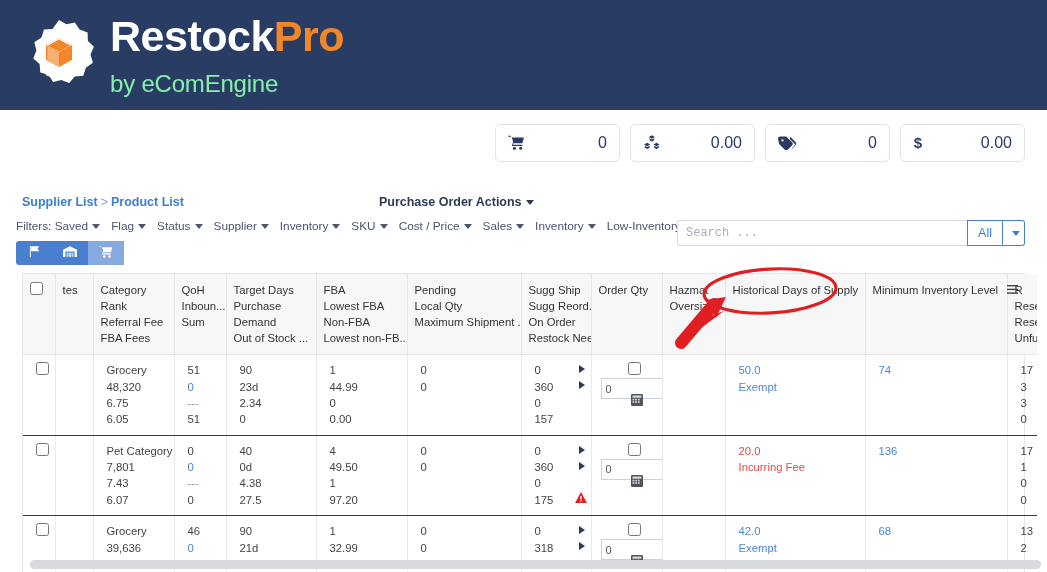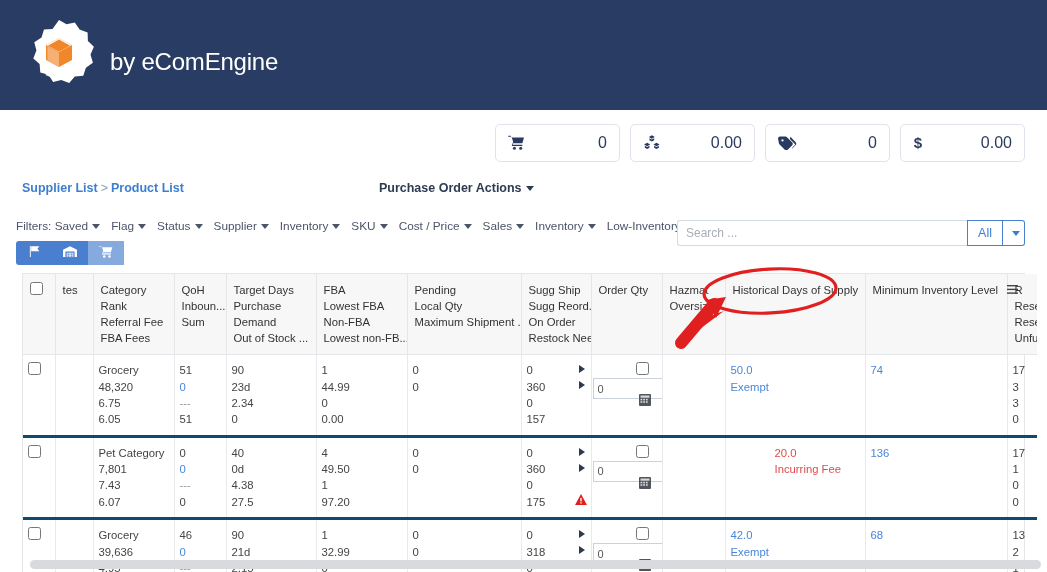--- a/index.html
+++ b/index.html
@@ -18,38 +18,38 @@
     display: flex; align-items: center; padding-left: 22px;
   }
   .logo-wrap { display:flex; align-items:center; gap:14px; }
   .logo-mark { width: 74px; height: 74px; position: relative; }
   .logo-text { line-height: 1; }
   .logo-title {
     font-size: 43px; font-weight: bold; color:#fff;
     letter-spacing:-0.5px; display:flex; align-items:baseline;
   }
   .logo-title .pro { color:#f1862a; }
-  .logo-sub { font-size: 24px; color:#ffffff; margin-top:14px; letter-spacing:-0.2px;}
+  .logo-sub { font-size: 24px; color:#86efac; margin-top:14px; letter-spacing:-0.2px;}
 
   
   .statsbar {
     height: 65px; display:flex; align-items:center;
     justify-content:flex-end; padding-right: 22px; gap: 10px;
     background:#fff;
   }
   .stat {
     width: 125px; height: 38px; border:1px solid #dfe3ea; border-radius:5px;
     display:flex; align-items:center; justify-content:space-between;
     padding: 0 12px; color:#2b3a60;
   }
   .stat .ico { display:flex; align-items:center; }
   .stat .val { font-size: 16px; color:#2b3a60; }
 
   
-  .crumbrow { height: 34px; padding: 6px 0 0 22px; display:flex; align-items:flex-start; }
+  .crumbrow { height: 34px; padding: 6px 0 0 22px; display:flex; align-items:flex-end; }
   .crumb { font-size: 12.5px; font-weight: bold; color:#3c7fd0; }
   .crumb .sep { color:#8b9bb4; font-weight: normal; margin: 0 3px; }
   .poactions {
     font-size: 12.5px; font-weight:bold; color:#2e3b50; margin-left: 195px;
   }
   .caret { display:inline-block; margin-left:4px; border-left:4px solid transparent;
            border-right:4px solid transparent; border-top:5px solid currentColor;
            vertical-align: middle; }
 
   .inspect-btn {
@@ -63,21 +63,21 @@
   .filterrow {
     display:flex; align-items:center; gap:11px;
     padding: 10px 0 0 16px; font-size:11.8px; color:#4a5568;
   }
   .filt { white-space:nowrap; cursor:pointer; color:#4a5568; }
 
   .searchwrap { position:absolute; right: 22px; top: 220px; display:flex; }
   .search-input {
     width: 290px; height: 26px; border:1px solid #d5dbe3; border-right:none;
     border-radius: 3px 0 0 3px; padding: 0 8px; font-size: 12px;
-    color:#555; font-family:Liberation Sans, sans-serif; outline:none;
+    color:#555; font-family:Liberation Mono, monospace; outline:none;
   }
   .search-input::placeholder { color:#a7aeb8; }
   .all-btn {
     height:26px; min-width: 36px; border:1px solid #4a7fd0; background:#fff;
     color:#3c7fd0; font-size:12.5px; display:flex; align-items:center;
     justify-content:center; padding: 0 8px; cursor:pointer;
   }
   .all-caret {
     height:26px; width: 22px; border:1px solid #4a7fd0; border-left:none;
     border-radius: 0 3px 3px 0; background:#fff; color:#3c7fd0;
@@ -93,29 +93,29 @@
   
   .tablewrap { margin: 8px 22px 0 22px; border:1px solid #e4e6ea; position:relative; }
   table { border-collapse: collapse; width: 100%; table-layout: fixed; }
   thead th {
     background:#f7f7f8; border-right:1px solid #e4e6ea; border-bottom:1px solid #e4e6ea;
     font-size: 11.3px; font-weight: normal; color:#333; text-align:left;
     vertical-align: top; padding: 8px 7px; height: 74px; line-height: 1.42;
     overflow: hidden; white-space: nowrap;
   }
   tbody td {
-    border-right:1px solid #e9eaed; border-bottom:3px solid #0c4a6e;
+    border-right:1px solid #e9eaed; border-bottom:1px solid #0c4a6e;
     font-size: 11.3px; color:#444; vertical-align: top;
-    padding: 7px 5px; line-height: 1.45; height: 64px; overflow:hidden;
+    padding: 7px 13px; line-height: 1.45; height: 64px; overflow:hidden;
     white-space: nowrap;
   }
   td.lastcol, th.lastcol { border-right:none; }
   .cellline { display:block; }
   .blue { color:#4a86d8; }
-  .red  { color:#e14b4b;margin-left:44px; }
+  .red  { color:#e14b4b; }
   .muted { color:#999; }
 
   .hdr-stack span { display:block; }
 
   input[type=checkbox].cb {
     width:13px; height:13px; margin:0; vertical-align:top;
     accent-color:#fff; cursor:pointer;
   }
 
   .arrowcell { position:relative; }
@@ -155,20 +155,22 @@
           <circle cx="37" cy="34" r="19" fill="#ffffff"></circle>
           <path fill="#f1862a" d="M37 20 l13 7 v15 l-13 7 -13-7 v-15z"></path>
           <path fill="#ffffff" opacity="0.95" d="M37 20 l13 7 -13 7 -13-7z"></path>
           <path fill="#f1862a" d="M37 21.6 l11.2 6.1 -11.2 6 -11.2-6z"></path>
           <path fill="#ffffff" opacity="0.35" d="M37 34.5 v14.3 l-11.6-6.3 v-14z"></path>
           <path fill="none" stroke="#ffffff" stroke-width="2" d="M24 56 q13 7 26 0"></path>
         </svg>
       </div>
       <div class="logo-text">
         <div class="logo-title">
+          <span>Restock</span>
+            <span class="pro">Pro</span>
         </div>
         <div class="logo-sub">by eComEngine</div>
       </div>
     </div>
   </div>
 
   <div class="statsbar">
     <div class="stat">
       <span class="ico">
         <svg width="17" height="15" viewBox="0 0 20 18" fill="#2b3a60">

